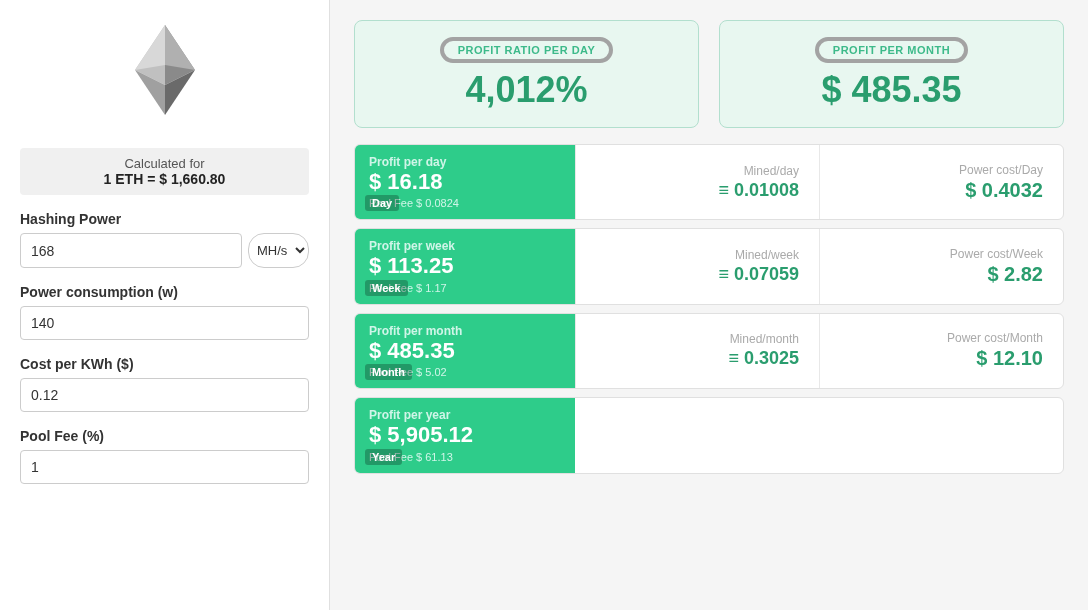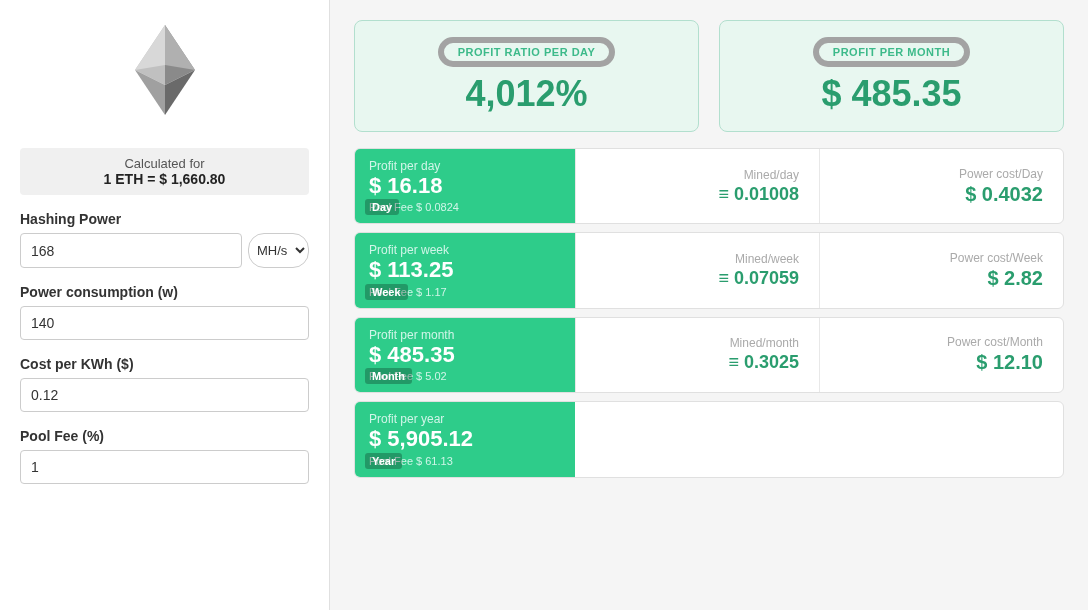--- a/index.html
+++ b/index.html
@@ -122,21 +122,21 @@
       background: #e8f7f0;
       border: 1px solid #b2dfce;
     }
 
     .summary-card .card-label {
       font-size: 11px;
       font-weight: 700;
       color: #3dba8a;
       letter-spacing: 0.5px;
       text-transform: uppercase;
-      border: 6px solid #a3a3a3;
+      border: 4px solid #a3a3a3;
       border-radius: 20px;
       padding: 3px 14px;
     }
 
     .summary-card .card-value {
       font-size: 36px;
       font-weight: 700;
       color: #2a9d6e;
     }
 
@@ -174,21 +174,21 @@
       color: #fff;
       font-size: 11px;
       font-weight: 700;
       border-radius: 3px;
       padding: 2px 7px;
     }
 
     .row-profit-label {
       font-size: 12px;
       color: #d0f5e8;
-      font-weight: 400;
+      font-weight: 700;
     }
 
     .row-profit-value {
       font-size: 22px;
       font-weight: 700;
       color: #fff;
       line-height: 1.2;
     }
 
     .row-pool-fee {

